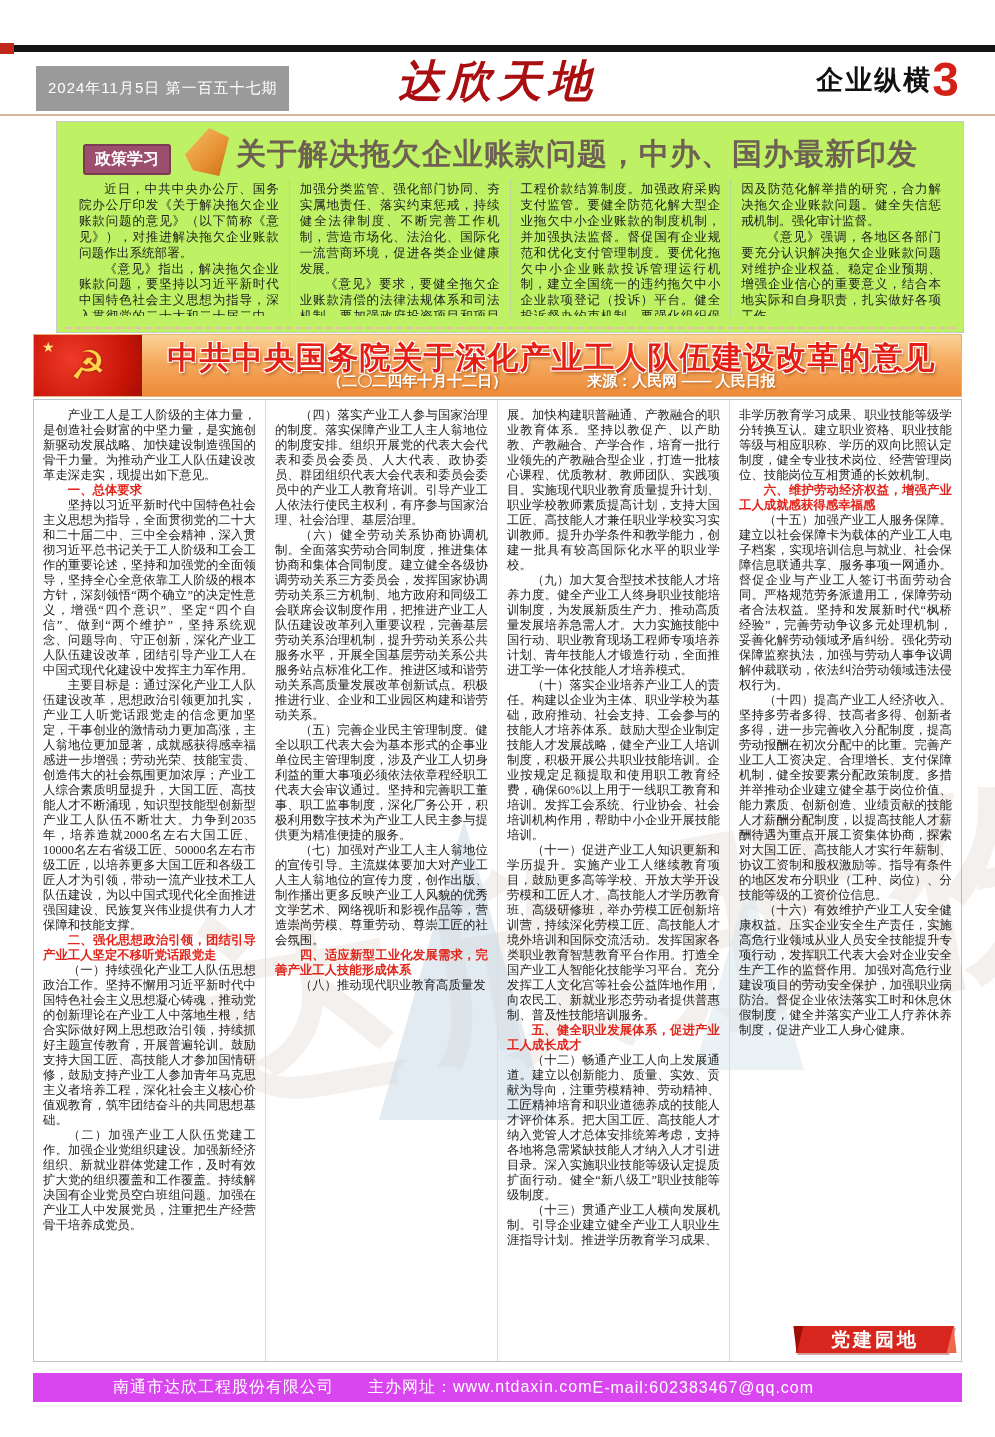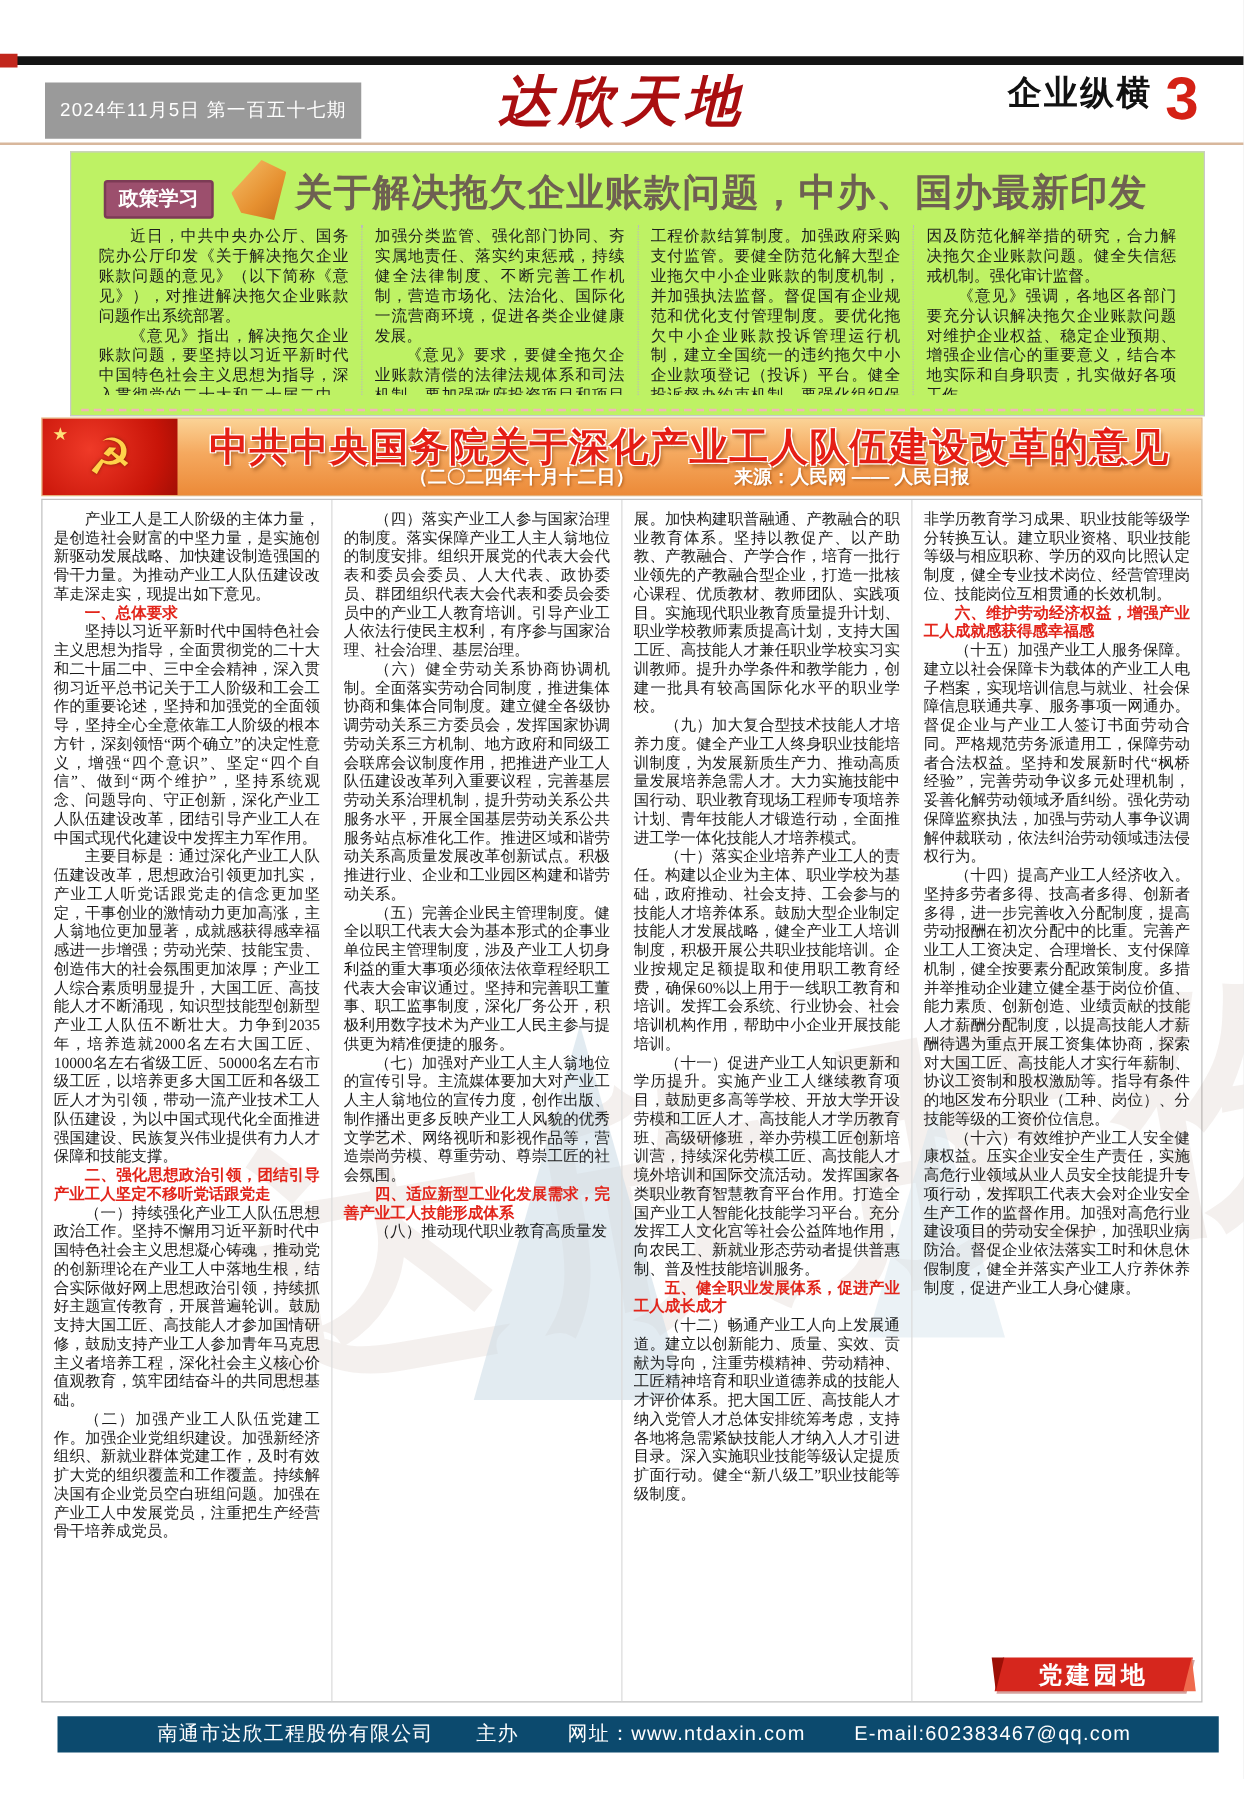--- a/index.html
+++ b/index.html
@@ -6,21 +6,21 @@
   .page{position:relative;width:995px;height:1437px;background:#ffffff;margin:0 auto;overflow:hidden;
         font-family:"Liberation Serif","DejaVu Serif",serif;color:#222;}
   
   .topbar{position:absolute;top:45px;left:0;width:995px;height:7px;background:#141414;}
   .topbar-red{position:absolute;top:43px;left:0;width:14px;height:11px;background:#c2271d;}
   .datebox{position:absolute;top:66px;left:36px;background:#9a9a9a;color:#fff;
            font-family:"Liberation Sans","DejaVu Sans",sans-serif;font-size:15px;
            padding:13px 12px;letter-spacing:1px;}
   .masthead{position:absolute;top:52px;left:0;width:995px;text-align:center;
             font-size:44px;font-weight:bold;font-style:italic;color:#a90e10;letter-spacing:6px;}
-  .sectionmark{position:absolute;top:56px;right:36px;display:flex;gap:10px;}
+  .sectionmark{position:absolute;top:56px;right:36px;display:flex;align-items:flex-end;}
   .sectionmark .sec{font-size:27px;font-weight:bold;color:#111;letter-spacing:2px;padding-bottom:6px;}
   .sectionmark .num{font-size:48px;font-weight:bold;color:#d42115;
                     font-family:"Liberation Sans","DejaVu Sans",sans-serif;line-height:1;}
   .header-rule{position:absolute;top:114px;left:0;width:995px;height:2px;background:#d8b79c;}
   
   .article1{position:absolute;top:121px;left:56px;width:906px;height:210px;
             border:1px solid #c9c9c9;background:#bef264;}
   .a1-badge{position:absolute;left:26px;top:22px;background:#9c4f6d;border:2px solid #7c3b55;
             color:#fff;font-family:"Liberation Sans","DejaVu Sans",sans-serif;
             font-size:16px;font-weight:bold;padding:3px 10px;border-radius:3px;z-index:2;}
@@ -75,22 +75,22 @@
   .pb-badge{position:absolute;right:10px;bottom:8px;z-index:2;width:152px;height:27px;
             background:#d6261d;transform:skewX(-14deg);display:flex;align-items:center;justify-content:center;
             box-shadow:2px 2px 0 rgba(150,20,10,.4);}
   .pb-badge .inner{transform:skewX(14deg);color:#fff;font-weight:bold;font-size:19px;
                    font-family:"Liberation Sans","DejaVu Sans",sans-serif;letter-spacing:3px;}
   .pb-badge:before{content:"";position:absolute;left:-9px;top:0;width:0;height:0;
                    border-top:27px solid #9d0f06;border-left:10px solid transparent;}
   .pb-badge:after{content:"";position:absolute;right:-9px;bottom:0;width:0;height:0;
                   border-bottom:27px solid #ef6a4d;border-right:10px solid transparent;}
   
-  .footer{position:absolute;top:1373px;left:46px;width:929px;height:29px;background:#0c4a6e;
-          color:#fff;display:flex;align-items:center;justify-content:space-between;
+  .footer{position:absolute;top:1373px;left:33px;width:929px;height:29px;background:#d946ef;
+          color:#fff;display:flex;align-items:center;justify-content:flex-start;
           padding:0 70px 0 80px;box-sizing:border-box;
           font-family:"Liberation Sans","DejaVu Sans",sans-serif;font-size:16px;letter-spacing:1px;}
 </style>
 </head>
 <body>
 
 <div class="page">
 
   <div class="topbar"></div>
   <div class="topbar-red"></div>
@@ -161,20 +161,21 @@
           <p class="col-heading">四、适应新型工业化发展需求，完善产业工人技能形成体系</p>
           <p class="col-para">（八）推动现代职业教育高质量发</p>
         </div>
       <div class="a2-col">
           <p class="col-para cont">展。加快构建职普融通、产教融合的职业教育体系。坚持以教促产、以产助教、产教融合、产学合作，培育一批行业领先的产教融合型企业，打造一批核心课程、优质教材、教师团队、实践项目。实施现代职业教育质量提升计划、职业学校教师素质提高计划，支持大国工匠、高技能人才兼任职业学校实习实训教师。提升办学条件和教学能力，创建一批具有较高国际化水平的职业学校。</p>
           <p class="col-para">（九）加大复合型技术技能人才培养力度。健全产业工人终身职业技能培训制度，为发展新质生产力、推动高质量发展培养急需人才。大力实施技能中国行动、职业教育现场工程师专项培养计划、青年技能人才锻造行动，全面推进工学一体化技能人才培养模式。</p>
           <p class="col-para">（十）落实企业培养产业工人的责任。构建以企业为主体、职业学校为基础，政府推动、社会支持、工会参与的技能人才培养体系。鼓励大型企业制定技能人才发展战略，健全产业工人培训制度，积极开展公共职业技能培训。企业按规定足额提取和使用职工教育经费，确保60%以上用于一线职工教育和培训。发挥工会系统、行业协会、社会培训机构作用，帮助中小企业开展技能培训。</p>
           <p class="col-para">（十一）促进产业工人知识更新和学历提升。实施产业工人继续教育项目，鼓励更多高等学校、开放大学开设劳模和工匠人才、高技能人才学历教育班、高级研修班，举办劳模工匠创新培训营，持续深化劳模工匠、高技能人才境外培训和国际交流活动。发挥国家各类职业教育智慧教育平台作用。打造全国产业工人智能化技能学习平台。充分发挥工人文化宫等社会公益阵地作用，向农民工、新就业形态劳动者提供普惠制、普及性技能培训服务。</p>
           <p class="col-heading">五、健全职业发展体系，促进产业工人成长成才</p>
           <p class="col-para">（十二）畅通产业工人向上发展通道。建立以创新能力、质量、实效、贡献为导向，注重劳模精神、劳动精神、工匠精神培育和职业道德养成的技能人才评价体系。把大国工匠、高技能人才纳入党管人才总体安排统筹考虑，支持各地将急需紧缺技能人才纳入人才引进目录。深入实施职业技能等级认定提质扩面行动。健全“新八级工”职业技能等级制度。</p>
+          <p class="col-para">（十三）贯通产业工人横向发展机制。引导企业建立健全产业工人职业生涯指导计划。推进学历教育学习成果、</p>
         </div>
       <div class="a2-col">
           <p class="col-para cont">非学历教育学习成果、职业技能等级学分转换互认。建立职业资格、职业技能等级与相应职称、学历的双向比照认定制度，健全专业技术岗位、经营管理岗位、技能岗位互相贯通的长效机制。</p>
           <p class="col-heading">六、维护劳动经济权益，增强产业工人成就感获得感幸福感</p>
           <p class="col-para">（十五）加强产业工人服务保障。建立以社会保障卡为载体的产业工人电子档案，实现培训信息与就业、社会保障信息联通共享、服务事项一网通办。督促企业与产业工人签订书面劳动合同。严格规范劳务派遣用工，保障劳动者合法权益。坚持和发展新时代“枫桥经验”，完善劳动争议多元处理机制，妥善化解劳动领域矛盾纠纷。强化劳动保障监察执法，加强与劳动人事争议调解仲裁联动，依法纠治劳动领域违法侵权行为。</p>
           <p class="col-para">（十四）提高产业工人经济收入。坚持多劳者多得、技高者多得、创新者多得，进一步完善收入分配制度，提高劳动报酬在初次分配中的比重。完善产业工人工资决定、合理增长、支付保障机制，健全按要素分配政策制度。多措并举推动企业建立健全基于岗位价值、能力素质、创新创造、业绩贡献的技能人才薪酬分配制度，以提高技能人才薪酬待遇为重点开展工资集体协商，探索对大国工匠、高技能人才实行年薪制、协议工资制和股权激励等。指导有条件的地区发布分职业（工种、岗位）、分技能等级的工资价位信息。</p>
           <p class="col-para">（十六）有效维护产业工人安全健康权益。压实企业安全生产责任，实施高危行业领域从业人员安全技能提升专项行动，发挥职工代表大会对企业安全生产工作的监督作用。加强对高危行业建设项目的劳动安全保护，加强职业病防治。督促企业依法落实工时和休息休假制度，健全并落实产业工人疗养休养制度，促进产业工人身心健康。</p>
         </div>
     </div>
     <div class="pb-badge">

